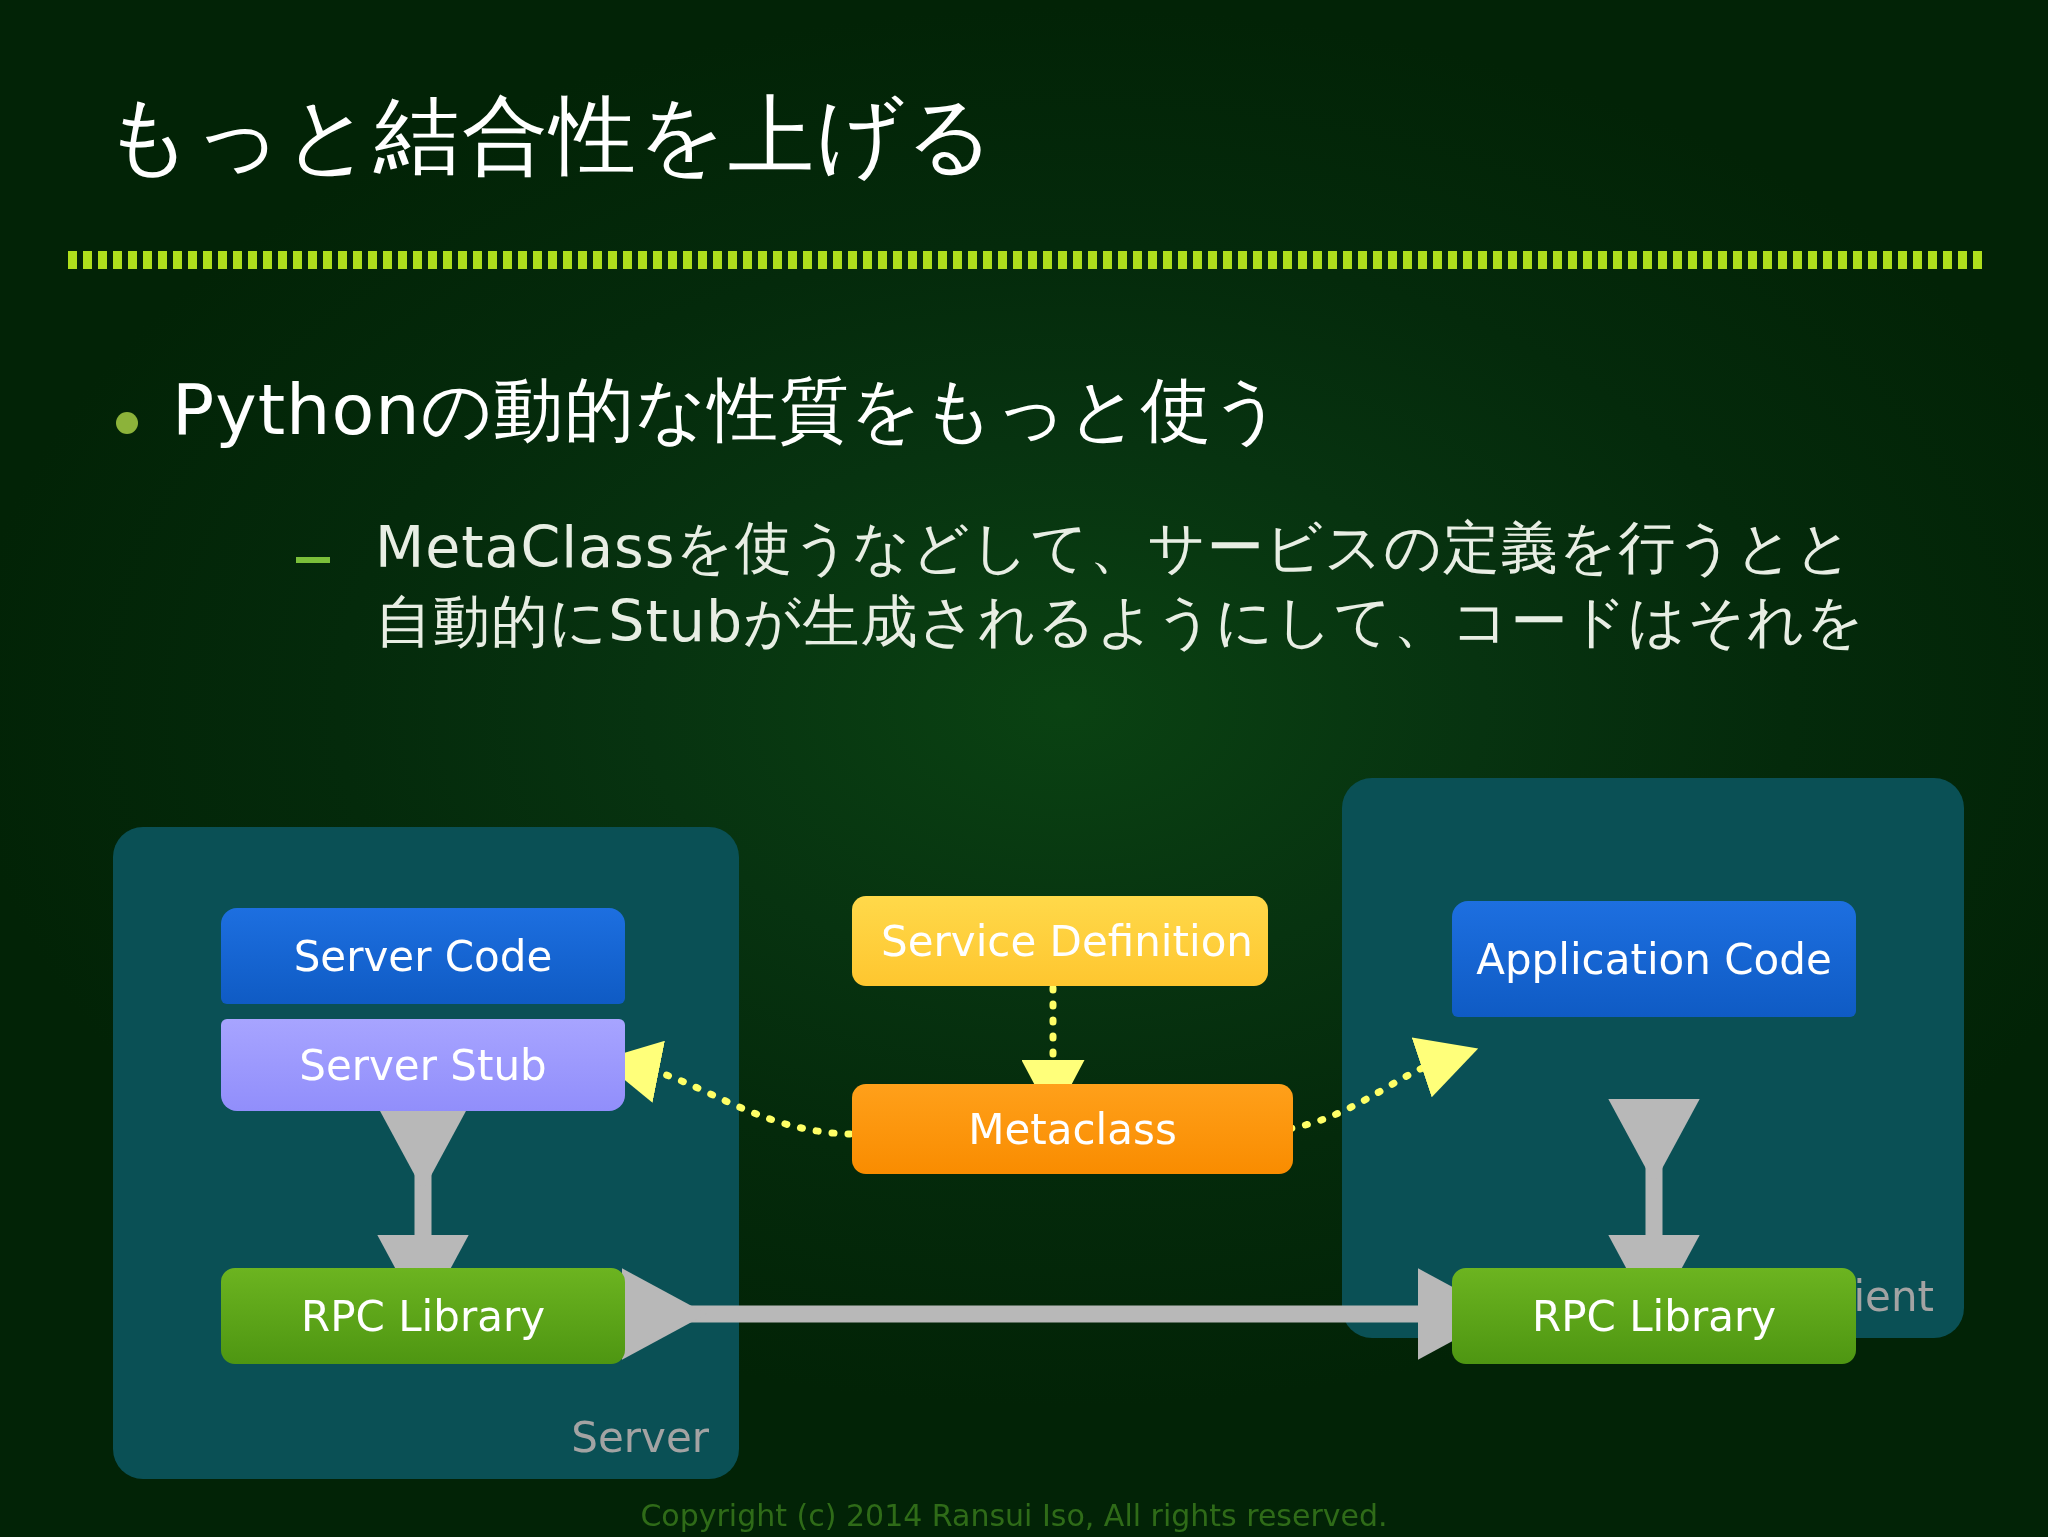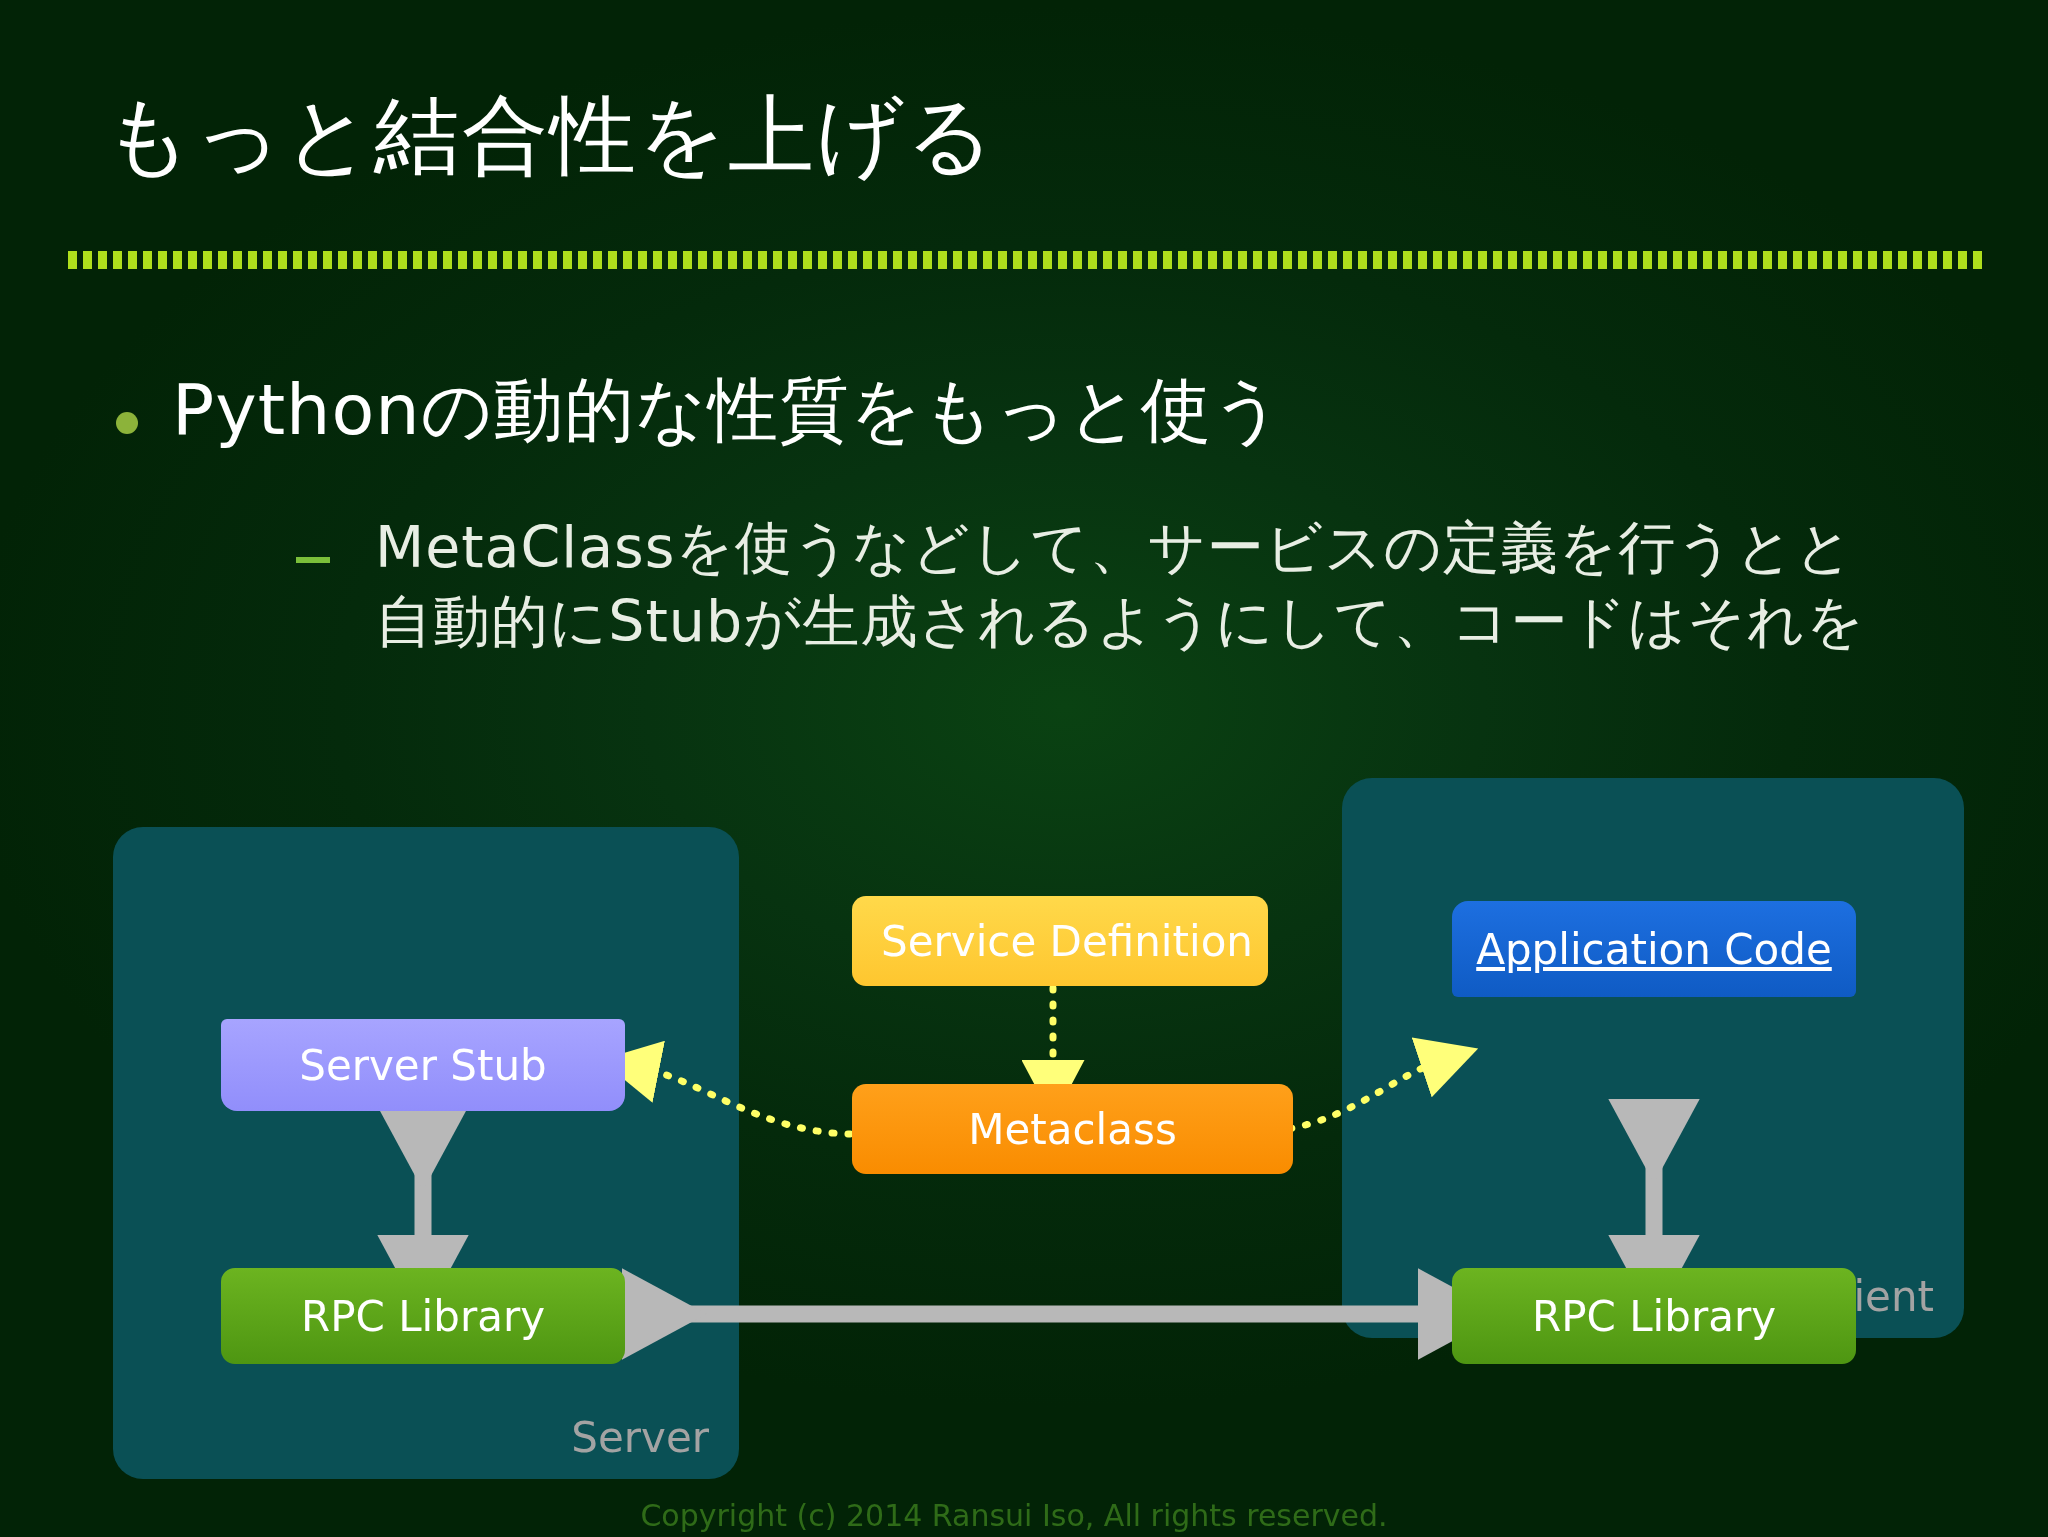--- a/index.html
+++ b/index.html
@@ -77,21 +77,21 @@
   .box.green  {background:linear-gradient(#6cb420,#4e9612);}
   .box.yellow {background:linear-gradient(#ffd94a,#fec62f);padding-left:14px;}
   .box.orange {background:linear-gradient(#ffa01a,#f98c00);}
 
   
   #server-code {left:221px;top:908px;width:404px;height:96px;border-radius:16px 16px 6px 6px;}
   #server-stub {left:221px;top:1019px;width:404px;height:92px;border-radius:6px 6px 16px 16px;}
   #server-rpc  {left:221px;top:1268px;width:404px;height:96px;}
 
   
-  #app-code    {left:1452px;top:901px;width:404px;height:96px;border-radius:16px 16px 6px 6px;text-decoration:underline;}
+  #app-code    {left:1452px;top:901px;width:404px;height:116px;border-radius:16px 16px 6px 6px;}
   #client-stub {left:1452px;top:1012px;width:404px;height:92px;border-radius:6px 6px 16px 16px;}
   #client-rpc  {left:1452px;top:1268px;width:404px;height:96px;}
 
   
   #service-def {left:852px;top:896px;width:402px;height:90px;}
   #metaclass   {left:852px;top:1084px;width:441px;height:90px;}
 
   
   #arrows{position:absolute;left:0;top:0;width:2048px;height:1537px;pointer-events:none;}
 
@@ -159,20 +159,21 @@
 
     <g>
       <line x1="1654" y1="1119" x2="1654" y2="1255" stroke="#b8b8b8" stroke-width="17" marker-start="url(#ghead)" marker-end="url(#ghead)"></line>
     </g>
 
     <g>
       <line x1="642" y1="1314" x2="1438" y2="1314" stroke="#b8b8b8" stroke-width="17" marker-start="url(#ghead)" marker-end="url(#ghead)"></line>
     </g>
   </svg>
 
+  <div class="box blue" id="server-code">Server Code</div>
   <div class="box purple" id="server-stub">Server Stub</div>
   <div class="box green" id="server-rpc">RPC Library</div>
 
   <div class="box blue" id="app-code">Application Code</div>
   <div class="box green" id="client-rpc">RPC Library</div>
 
   <div class="box yellow" id="service-def">Service Definition</div>
   <div class="box orange" id="metaclass">Metaclass</div>
 
   <div class="footer">Copyright (c) 2014 Ransui Iso, All rights reserved.</div>

